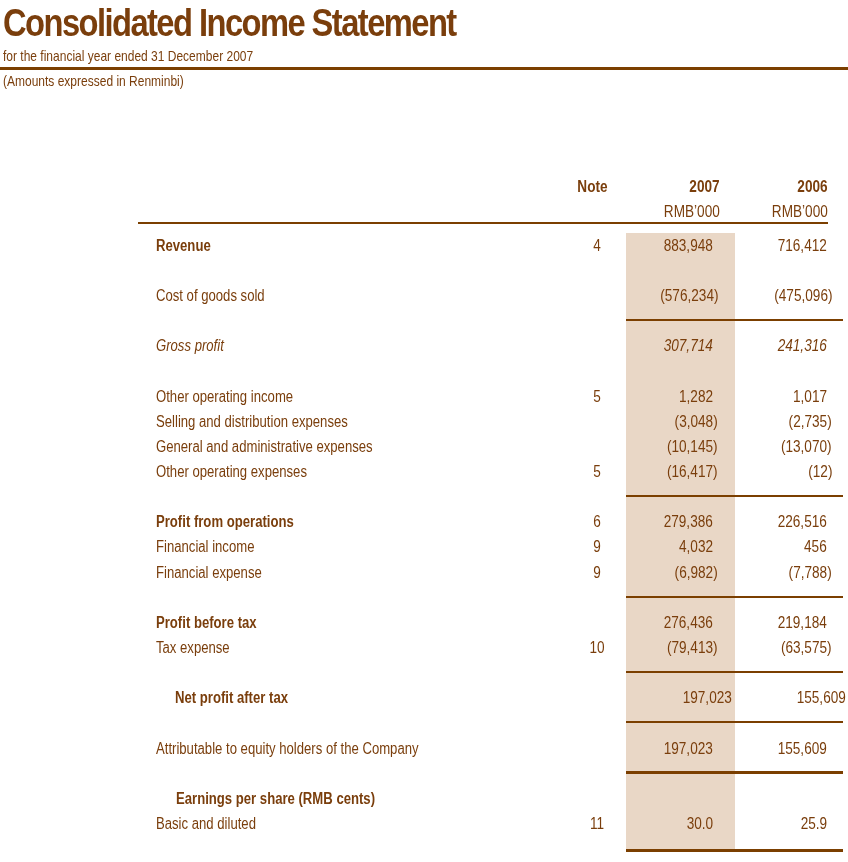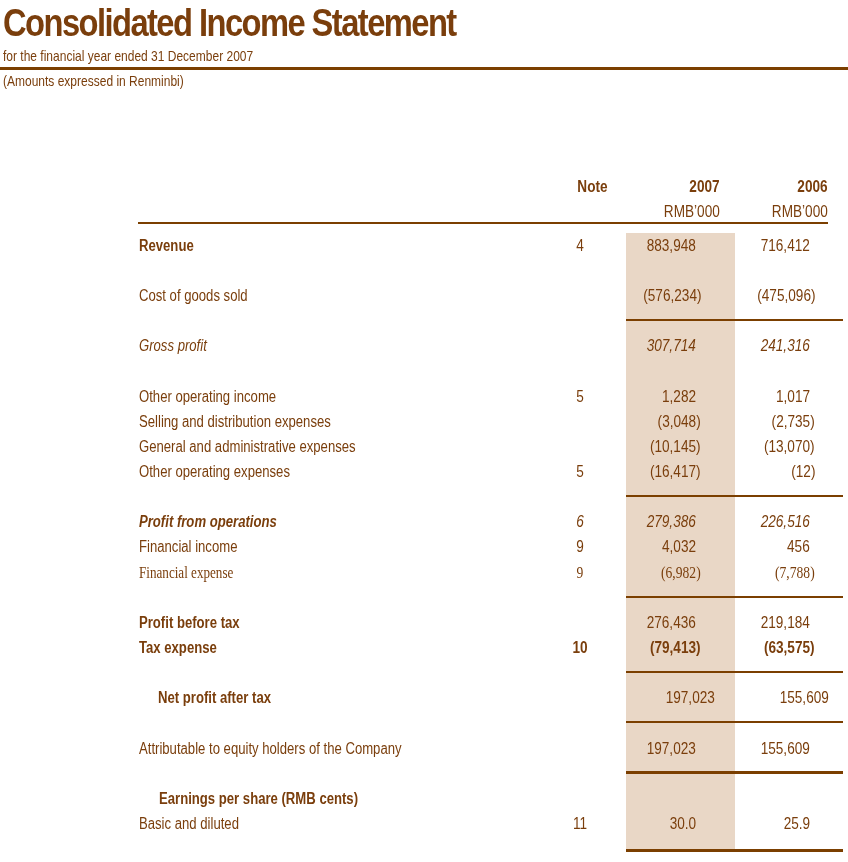--- a/index.html
+++ b/index.html
@@ -28,21 +28,21 @@
     position: absolute; left: 626px; top: 233px; width: 109px; height: 617px; background: #e9d7c6;
   }
   .hdr {
     position: absolute; font-size: 16px; text-align: right; white-space: nowrap;
     transform: scaleX(0.85); transform-origin: right top; color: #7a3e0c;
   }
   .hdr.bold { font-weight: bold; }
   .header-rule {
     position: absolute; left: 138px; top: 222px; width: 690px; height: 2px; background: #7b3f00;
   }
-  .row { position: absolute; left: 0; width: 824px; height: 20px; }
+  .row { position: absolute; left: 17px; width: 824px; height: 20px; }
   .lbl {
     position: absolute; left: 139px; top: 0; font-size: 16px; white-space: nowrap;
     transform: scaleX(0.82); transform-origin: left top; color: #7a3e0c;
   }
   .lbl.bold { font-weight: bold; }
   .note {
     position: absolute; left: 560px; width: 40px; top: 0; font-size: 16px; text-align: center;
     transform: scaleX(0.85); color: #7a3e0c;
   }
   .v7 {
@@ -112,46 +112,46 @@
   <span class="v7 neg">(10,145)</span>
   <span class="v6 neg">(13,070)</span>
 </div>
 <div class="row" style="top:463px;">
   <span class="lbl">Other operating expenses</span>
   <span class="note">5</span>
   <span class="v7 neg">(16,417)</span>
   <span class="v6 neg">(12)</span>
 </div>
 <div class="rule" style="top:495px;"></div>
-<div class="row" style="top:513px;font-style:italic;">
+<div class="row" style="top:513px;">
   <span class="lbl bold">Profit from operations</span>
   <span class="note">6</span>
   <span class="v7">279,386</span>
   <span class="v6">226,516</span>
 </div>
 <div class="row" style="top:538px;">
   <span class="lbl">Financial income</span>
   <span class="note">9</span>
   <span class="v7">4,032</span>
   <span class="v6">456</span>
 </div>
-<div class="row" style="top:564px;font-family:Liberation Serif, serif;">
+<div class="row" style="top:564px;">
   <span class="lbl">Financial expense</span>
   <span class="note">9</span>
   <span class="v7 neg">(6,982)</span>
   <span class="v6 neg">(7,788)</span>
 </div>
 <div class="rule" style="top:596px;"></div>
 <div class="row" style="top:614px;">
   <span class="lbl bold">Profit before tax</span>
   <span class="note"></span>
   <span class="v7">276,436</span>
   <span class="v6">219,184</span>
 </div>
-<div class="row" style="top:639px;font-weight:bold;">
+<div class="row" style="top:639px;">
   <span class="lbl">Tax expense</span>
   <span class="note">10</span>
   <span class="v7 neg">(79,413)</span>
   <span class="v6 neg">(63,575)</span>
 </div>
 <div class="rule" style="top:671px;"></div>
 <div class="row" style="top:689px;margin-left:19px;">
   <span class="lbl bold">Net profit after tax</span>
   <span class="note"></span>
   <span class="v7">197,023</span>

